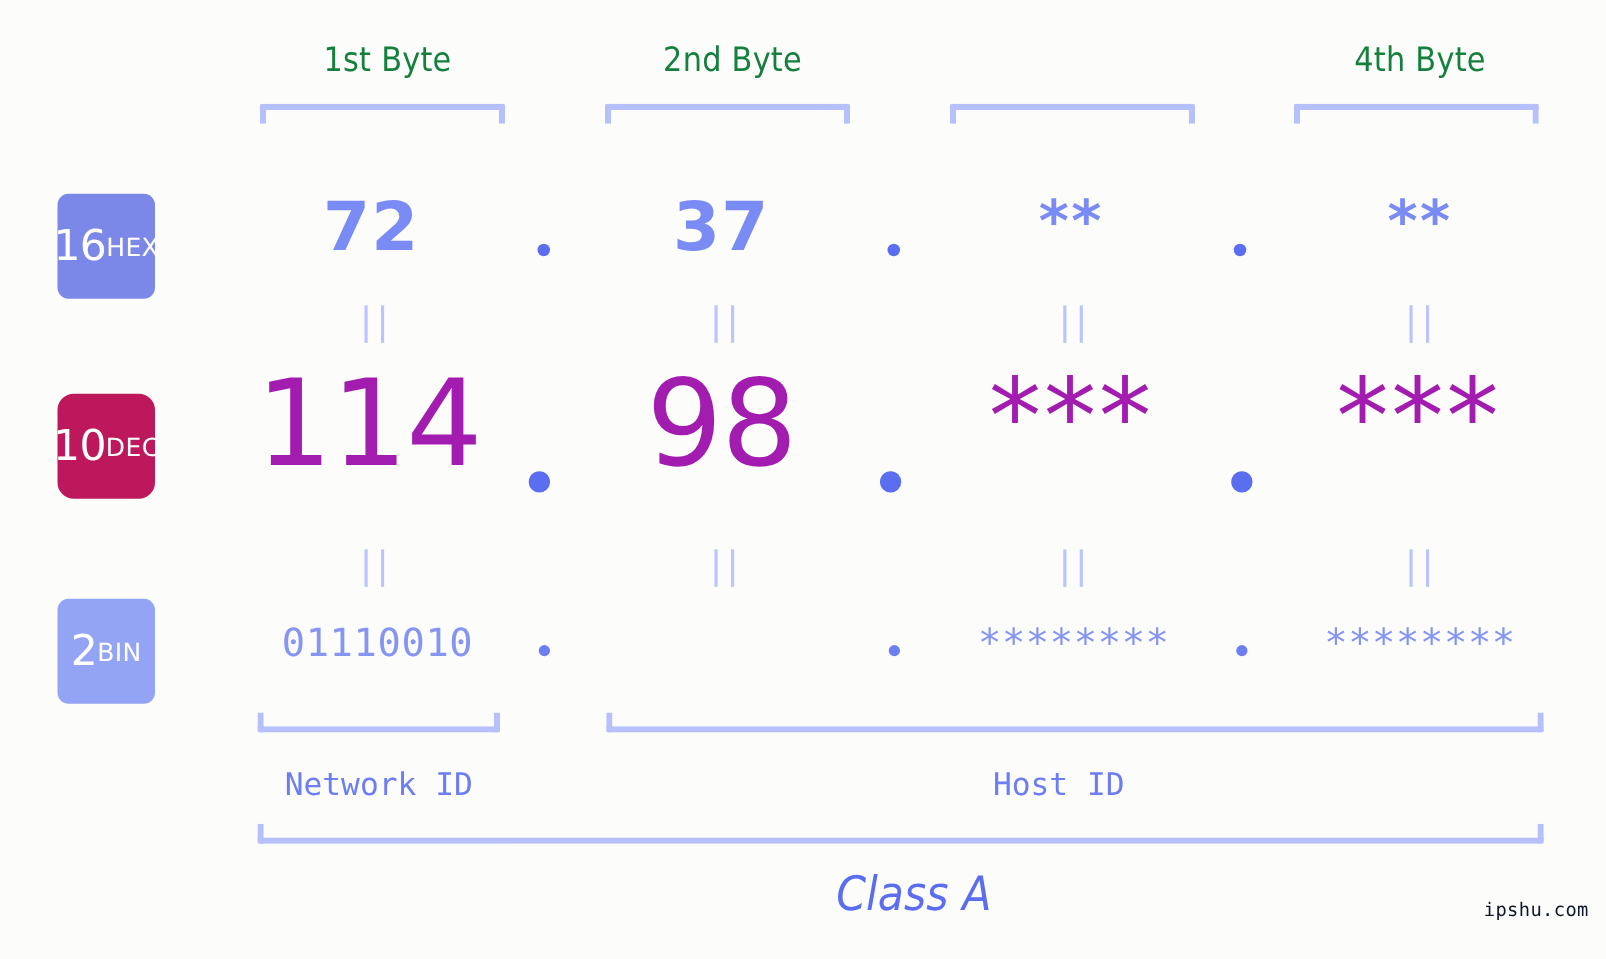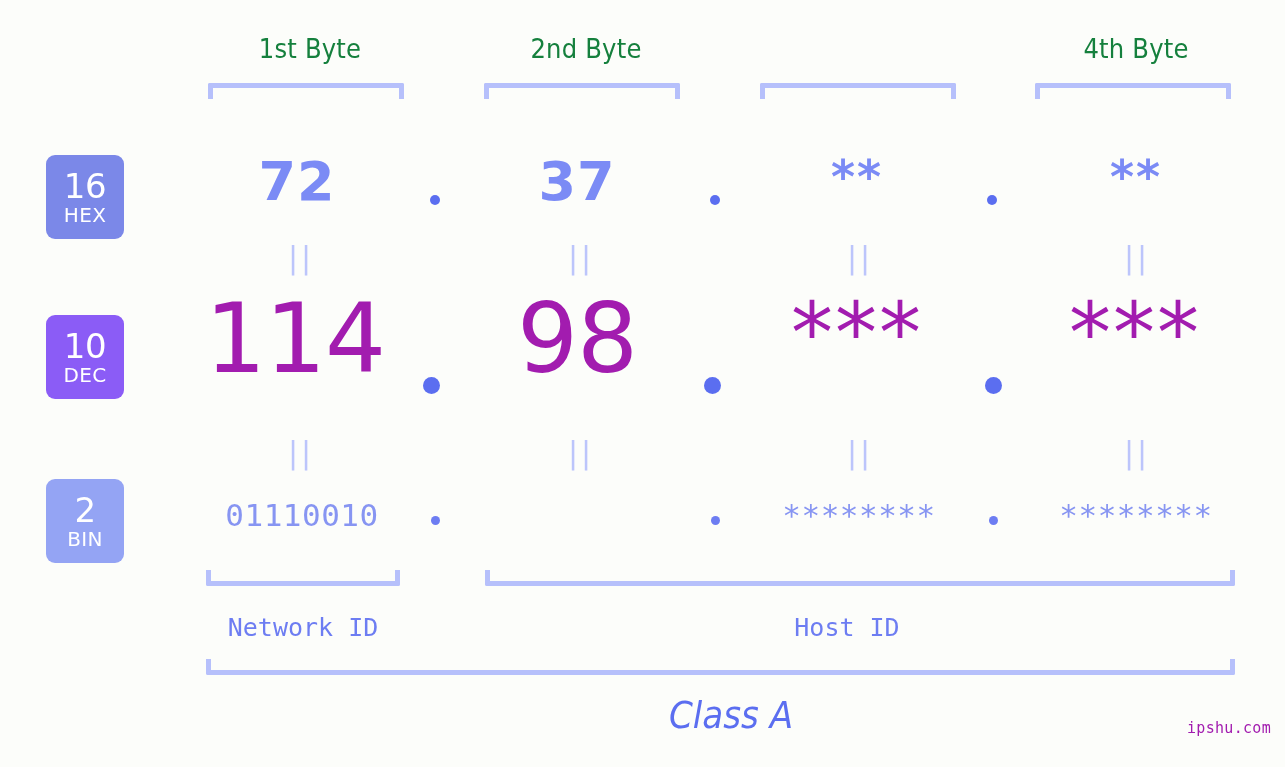--- a/index.html
+++ b/index.html
@@ -55,21 +55,21 @@
 
   
   .base-badge {
     position: absolute;
     left: 46px;
     width: 78px;
     height: 84px;
     border-radius: 9px;
     color: #ffffff;
     display: flex;
-    flex-direction: column;
+    flex-direction: row;
     align-items: center;
     justify-content: center;
     line-height: 1;
   }
   .base-badge .num {
     font-size: 34px;
     font-weight: 400;
     letter-spacing: -.5px;
   }
   .base-badge .lbl {
@@ -161,21 +161,21 @@
     white-space: nowrap;
   }
 
   
   .watermark {
     position: absolute;
     right: 14px;
     bottom: 30px;
     font-family: "DejaVu Sans Mono", monospace;
     font-size: 15px;
-    color: #a21caf;
+    color: #0f172a;
     letter-spacing: .3px;
   }
 </style>
 </head>
 <body>
 
 <div id="stage">
 
   <div class="byte-header" style="left:210px;">1st Byte</div>
   <div class="byte-header" style="left:486px;">2nd Byte</div>
@@ -183,21 +183,21 @@
 
   <div class="bracket-down" style="left:208px;  top:83px; width:196px;"></div>
   <div class="bracket-down" style="left:484px;  top:83px; width:196px;"></div>
   <div class="bracket-down" style="left:760px;  top:83px; width:196px;"></div>
   <div class="bracket-down" style="left:1035px; top:83px; width:196px;"></div>
 
   <div class="base-badge" style="top:155px; background:#7b88e8;">
     <span class="num">16</span>
     <span class="lbl">HEX</span>
   </div>
-  <div class="base-badge" style="top:315px; background:#8b5cf6;">
+  <div class="base-badge" style="top:315px; background:#be185d;border-radius:13px;">
     <span class="num">10</span>
     <span class="lbl">DEC</span>
   </div>
   <div class="base-badge" style="top:479px; background:#94a4f4;">
     <span class="num">2</span>
     <span class="lbl">BIN</span>
   </div>
 
   <div class="cell hex-cell" style="left:197px;">72</div>
   <div class="cell hex-cell" style="left:477px;">37</div>

